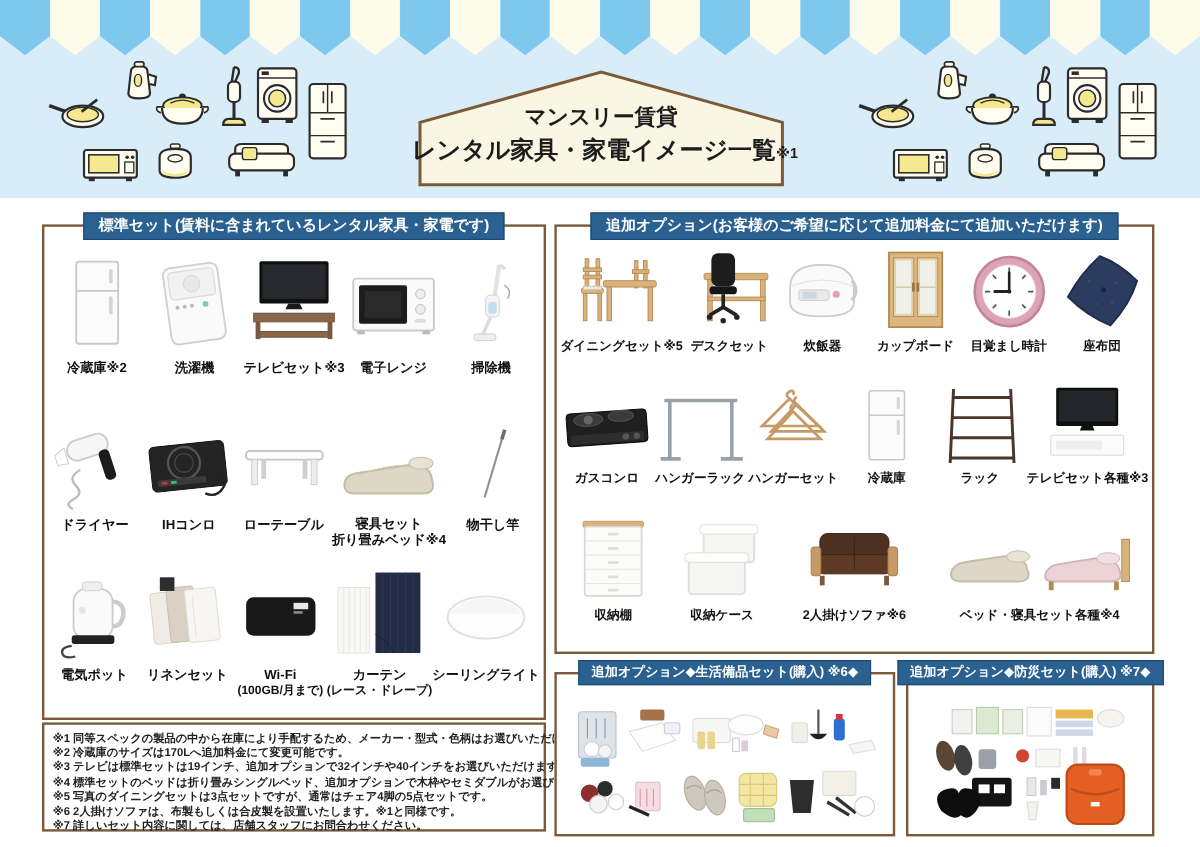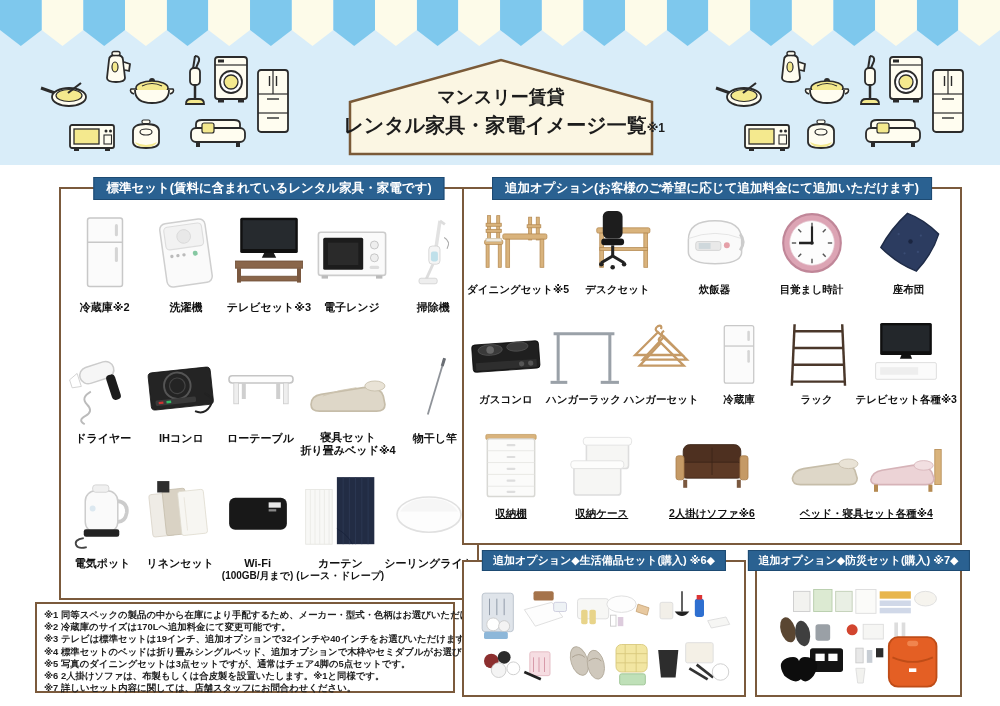--- a/index.html
+++ b/index.html
@@ -27,21 +27,21 @@
   .ic-rc{left:98px;top:68px;width:36px;height:34px;}
   .ic-sofa{left:158px;top:66px;width:60px;height:34px;}
 
   .plaque{position:absolute;left:347px;top:56px;width:308px;height:101px;}
   .plaque-t1{position:absolute;left:347px;top:85px;width:308px;text-align:center;font-size:18px;font-weight:700;color:#1c1c1c;}
   .plaque-t2{position:absolute;left:337px;top:112px;width:328px;text-align:right;font-size:20px;font-weight:700;color:#1c1c1c;white-space:nowrap;}
   .plaque-note{font-size:12px;font-weight:700;}
 
   
   .panel{position:absolute;background:#fff;border:2px solid #7b5a3c;}
-  .p-std{left:35px;top:187px;width:420px;height:413px;margin-left:24px;}
+  .p-std{left:35px;top:187px;width:420px;height:413px;}
   .p-add{left:462px;top:187px;width:500px;height:358px;}
   .p-notes{left:35px;top:602px;width:420px;height:91px;padding:5px 7px 0 7px;}
   .p-buy1{left:462px;top:560px;width:284px;height:137px;}
   .p-buy2{left:755px;top:560px;width:207px;height:137px;}
 
   .hdr{position:absolute;top:-12px;left:50%;transform:translateX(-50%);
        background:#2a6191;color:#fff;font-weight:700;white-space:nowrap;
        padding:3px 12px;font-size:12.5px;line-height:1.2;border:1px solid #1d4a72;}
   .hdr-sm{font-size:11px;padding:3px 10px;}
 
@@ -703,20 +703,26 @@
           </svg>
         <div class="lab">デスクセット</div>
       </div>
       <div class="cell">
         <svg class="ph" width="74" height="80">
             <use href="#p-rcook"></use>
           </svg>
         <div class="lab">炊飯器</div>
       </div>
       <div class="cell">
+        <svg class="ph" width="74" height="80">
+            <use href="#p-cupboard"></use>
+          </svg>
+        <div class="lab">カップボード</div>
+      </div>
+      <div class="cell">
         <svg class="ph" width="72" height="80">
             <use href="#p-clock"></use>
           </svg>
         <div class="lab">目覚まし時計</div>
       </div>
       <div class="cell">
         <svg class="ph" width="74" height="80">
             <use href="#p-cushion"></use>
           </svg>
         <div class="lab">座布団</div>
@@ -755,21 +761,21 @@
         <div class="lab">ラック</div>
       </div>
       <div class="cell">
         <svg class="ph" width="76" height="76">
             <use href="#p-tv2"></use>
           </svg>
         <div class="lab">テレビセット各種※3</div>
       </div>
     </div>
 
-    <div class="row" style="top:238px;text-decoration:underline;">
+    <div class="row" style="top:238px;">
       <div class="cell" style="flex:0 0 18%;">
         <svg class="ph" width="74" height="80">
             <use href="#p-chest"></use>
           </svg>
         <div class="lab">収納棚</div>
       </div>
       <div class="cell" style="flex:0 0 19%;">
         <svg class="ph" width="78" height="80">
             <use href="#p-cases"></use>
           </svg>

